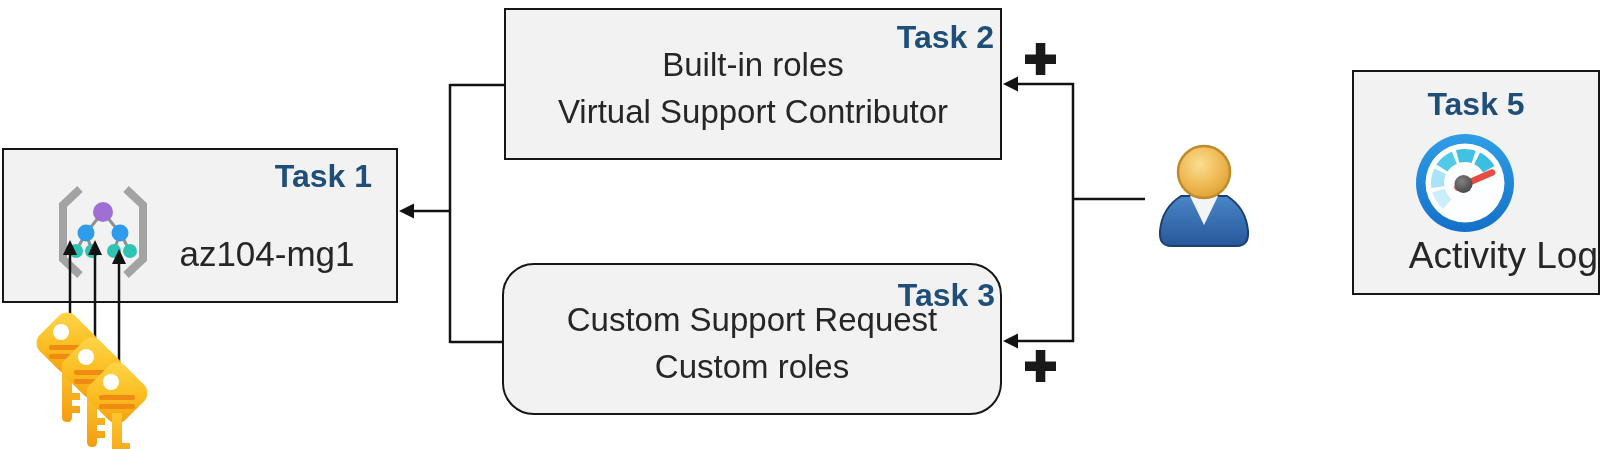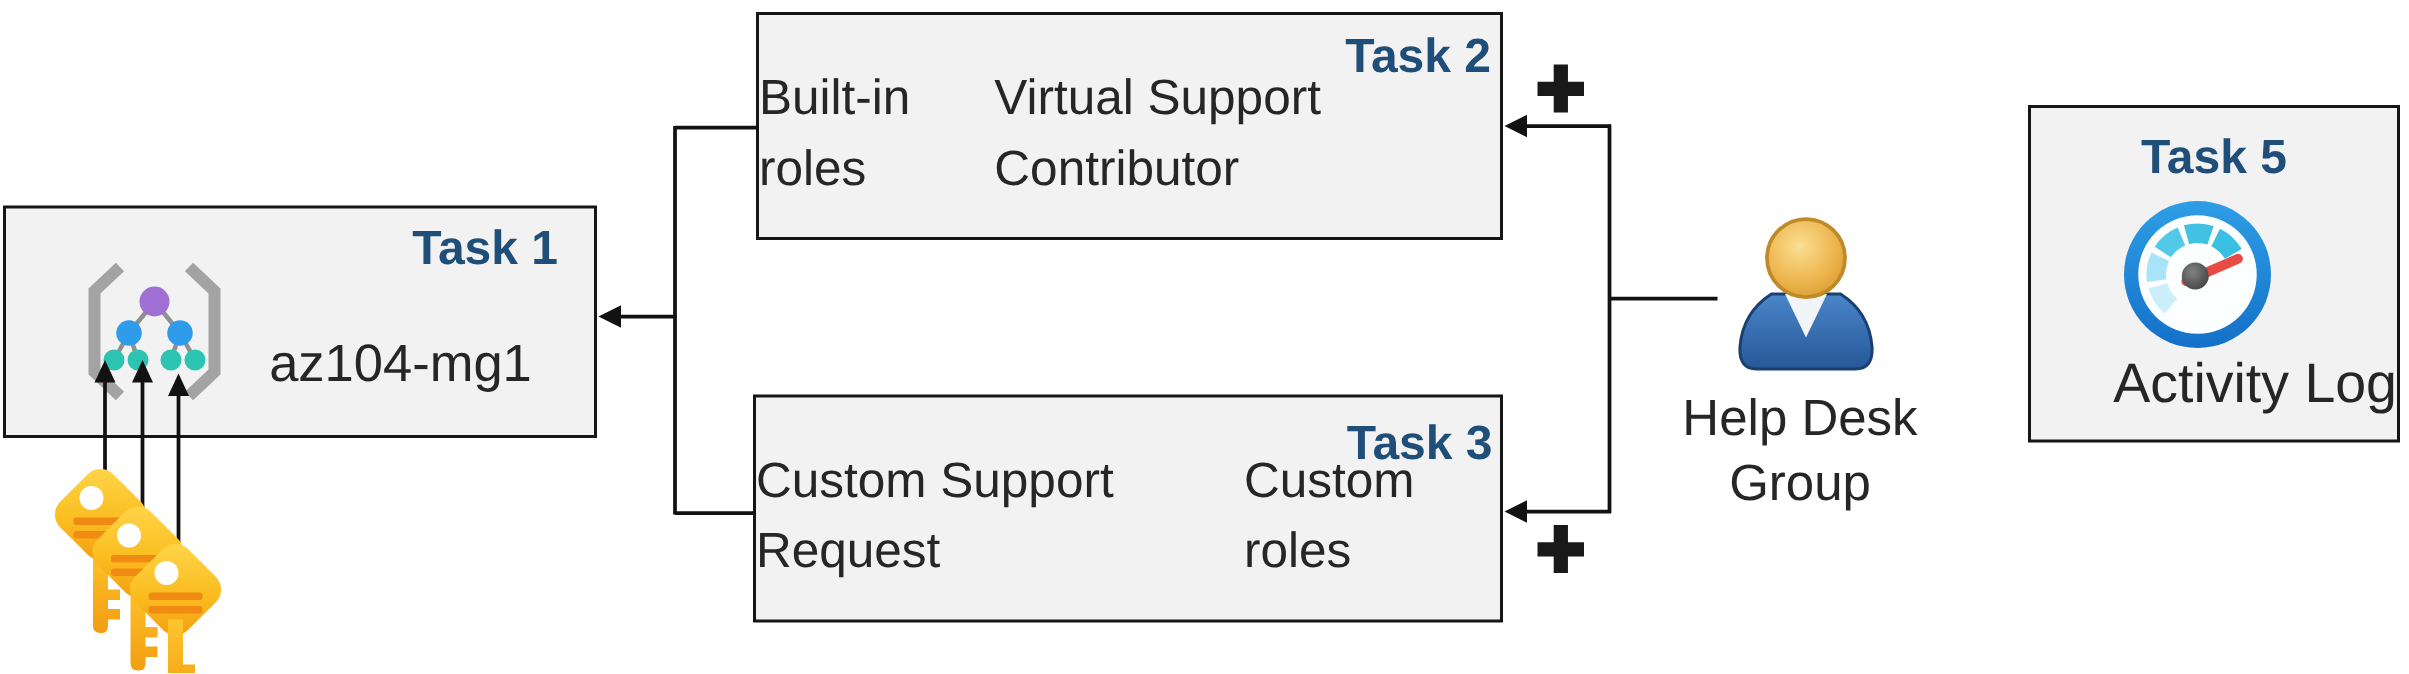--- a/index.html
+++ b/index.html
@@ -10,21 +10,21 @@
   .box{
     position:absolute;background:#F2F2F2;border:2px solid #161616;
     box-sizing:border-box;
   }
   .task-label{
     position:absolute;font-weight:bold;font-size:32px;color:#1F4E79;
     white-space:nowrap;
   }
   .box-center{
     position:absolute;left:0;right:0;top:0;bottom:0;
-    display:flex;flex-direction:row;justify-content:center;align-items:center;
+    display:flex;flex-direction:column;justify-content:center;align-items:center;
     font-size:33px;color:#262626;line-height:47px;padding-top:8px;
   }
   .mg-title{
     position:absolute;left:150px;top:197px;width:230px;text-align:center;
     font-size:35px;color:#262626;
   }
   .icon-wrap{position:absolute;}
   .t4-caption{
     position:absolute;left:0;right:0;bottom:16px;text-align:right;
     font-size:37px;color:#262626;
@@ -40,21 +40,21 @@
   .overlay{
     position:absolute;left:0;top:0;width:1606px;height:449px;
     pointer-events:none;z-index:5;
   }
 </style>
 </head>
 <body>
 
 <div class="canvas">
 
-  <div class="box" style="left:2px;top:137px;width:396px;height:155px;">
+  <div class="box" style="left:2px;top:148px;width:396px;height:155px;">
     <div class="task-label" style="top:8px;right:24px;">Task 1</div>
     <div class="mg-title" style="left:148px;top:64px;margin-top:20px;">az104-mg1</div>
     <div class="icon-wrap" style="left:49px;top:33px;width:100px;height:96px;">
       <svg width="100" height="96" viewBox="0 0 100 96">
         <path d="M27,6 L10,22 L10,76 L27,92" fill="none" stroke="#A3A3A3" stroke-width="8"></path>
         <path d="M73,6 L90,22 L90,76 L73,92" fill="none" stroke="#A3A3A3" stroke-width="8"></path>
         <g stroke="#909090" stroke-width="3">
           <line x1="50" y1="29" x2="33" y2="50"></line>
             <line x1="50" y1="29" x2="67" y2="50"></line>
           <line x1="33" y1="50" x2="23" y2="68"></line>
@@ -74,21 +74,21 @@
   </div>
 
   <div class="box" style="left:504px;top:8px;width:498px;height:152px;">
     <div class="task-label" style="top:9px;right:6px;">Task 2</div>
     <div class="box-center">
       <div>Built-in roles</div>
       <div>Virtual Support Contributor</div>
     </div>
   </div>
 
-  <div class="box" style="left:502px;top:263px;width:500px;height:152px;">
+  <div class="box" style="left:502px;top:263px;width:500px;height:152px;border-radius:32px;">
     <div class="task-label" style="top:12px;right:5px;">Task 3</div>
     <div class="box-center">
       <div>Custom Support Request</div>
       <div>Custom roles</div>
     </div>
   </div>
 
   <div class="box" style="left:1352px;top:70px;width:248px;height:225px;border-width:2px;">
     <div class="t4-label">Task 5</div>
     <div class="icon-wrap" style="left:59px;top:59px;width:104px;height:104px;">
@@ -130,24 +130,20 @@
         <linearGradient id="pBody" x1="0" y1="0" x2="0" y2="1">
           <stop offset="0" stop-color="#4A86C8"></stop>
             <stop offset="1" stop-color="#265799"></stop>
         </linearGradient>
       </defs>
       <path d="M21,113 Q9,113 10,98 Q12,75 31,63 L77,63 Q96,75 98,98 Q99,113 87,113 Z" fill="url(#pBody)" stroke="#1A4071" stroke-width="2"></path>
       <path d="M40,63 L54,92 L68,63 Z" fill="#F2F5F8"></path>
       <circle cx="54" cy="39" r="26" fill="url(#pHead)" stroke="#C08A28" stroke-width="2.5"></circle>
     </svg>
   </div>
-  <div class="group-caption">
-    <div>Help Desk</div>
-    <div>Group</div>
-  </div>
 
   <svg class="overlay" width="1606" height="449" viewBox="0 0 1606 449">
     <defs>
       <linearGradient id="kg" x1="0" y1="0" x2="1" y2="1">
         <stop offset="0" stop-color="#FFD84E"></stop>
           <stop offset="0.55" stop-color="#FABD20"></stop>
           <stop offset="1" stop-color="#F49A0F"></stop>
       </linearGradient>
       <linearGradient id="sg" x1="0" y1="0" x2="0" y2="1">
         <stop offset="0" stop-color="#FEC52F"></stop>

